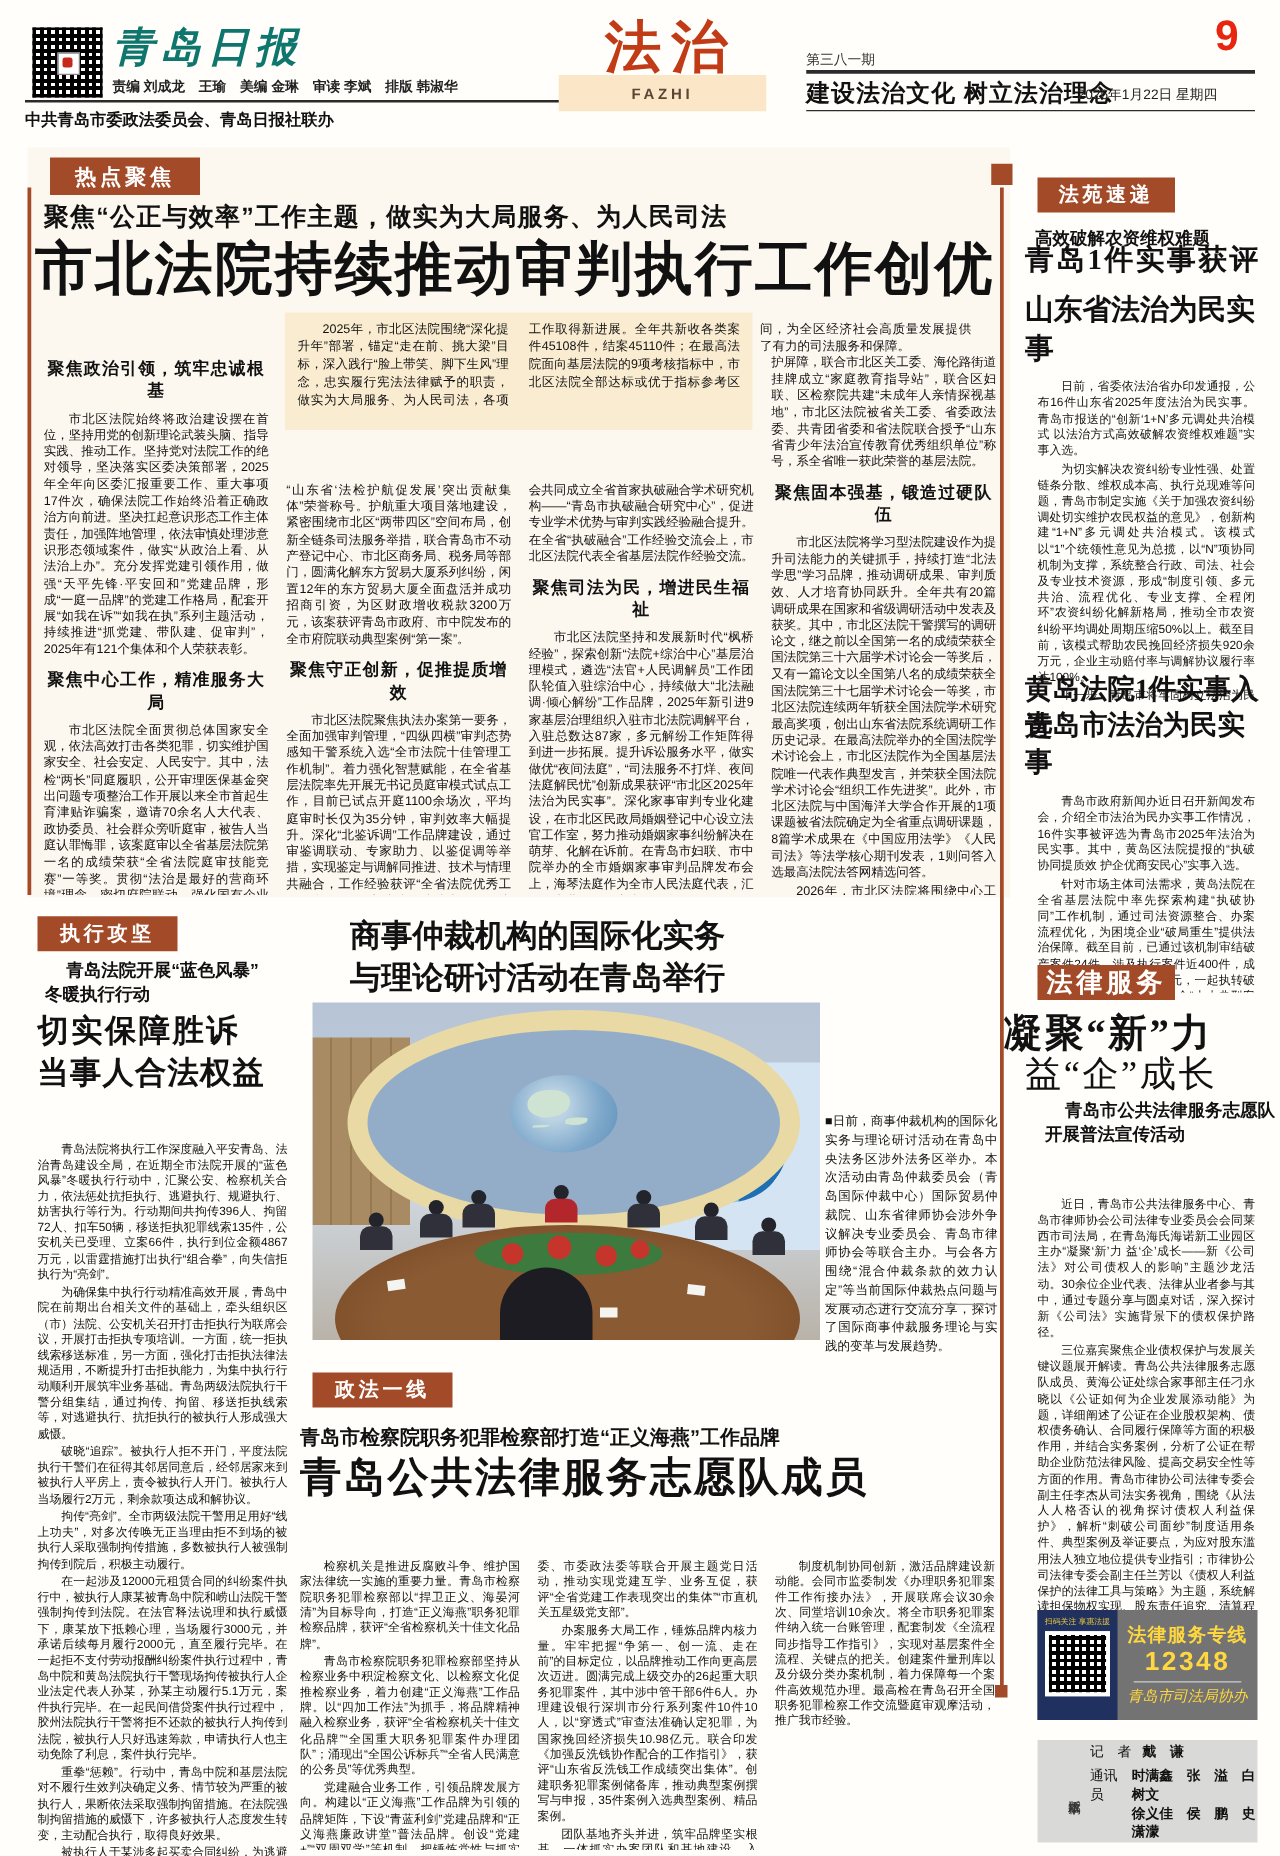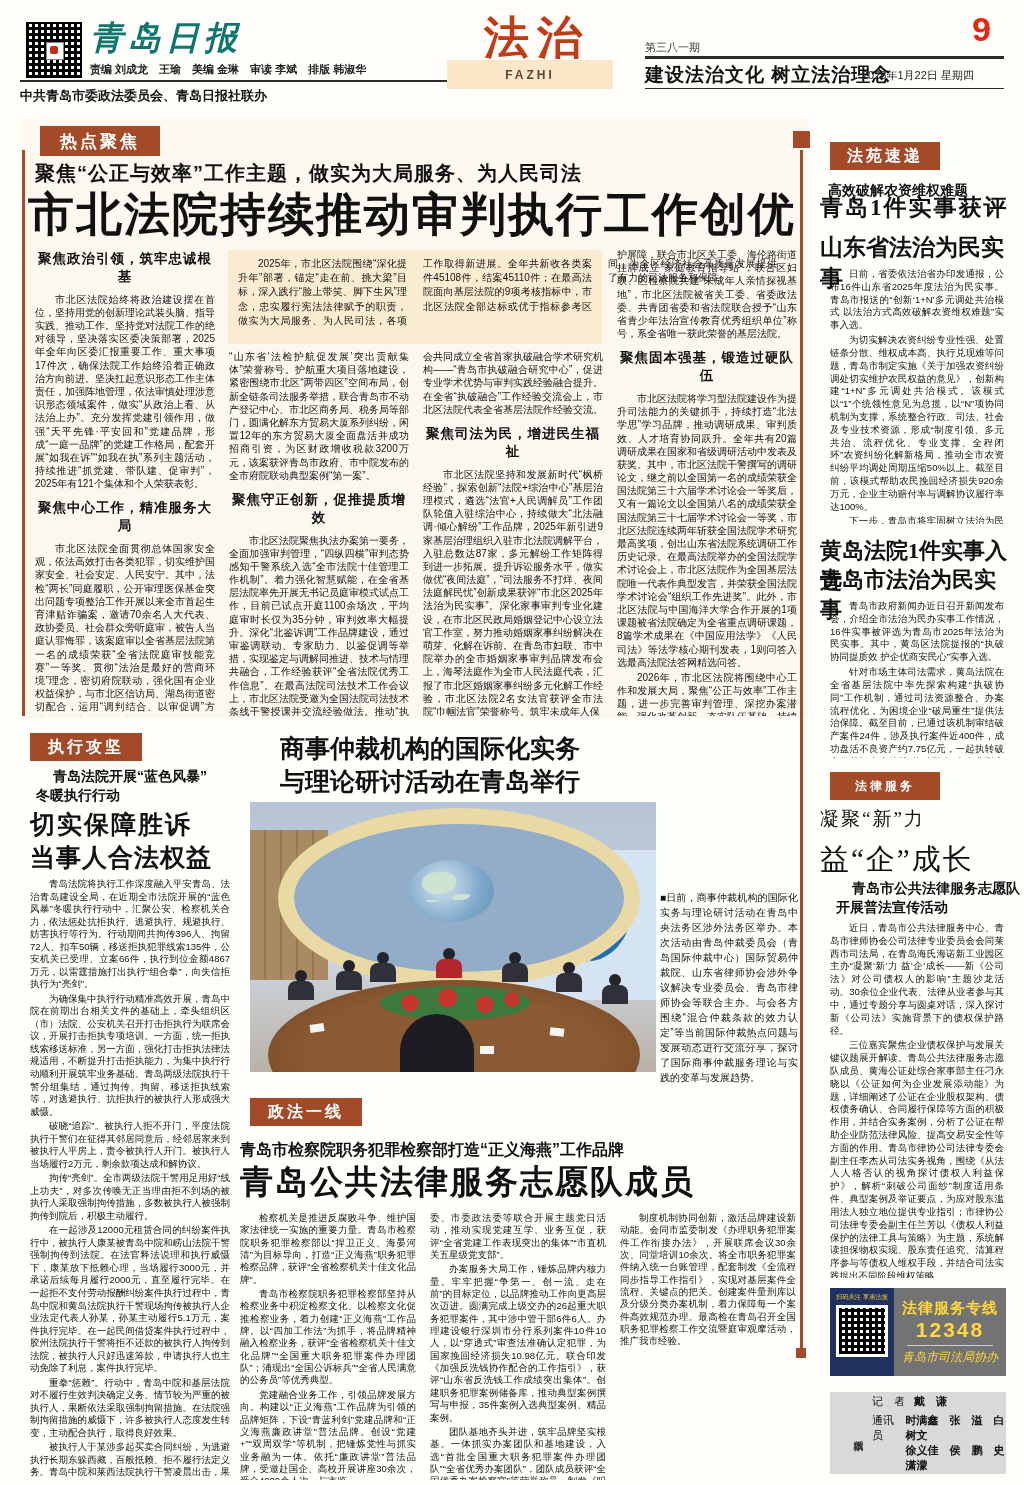--- a/index.html
+++ b/index.html
@@ -6,21 +6,21 @@
   #page{position:relative;width:1024px;height:1485px;background:#fffefa;overflow:hidden;
         font-family:"Liberation Sans","DejaVu Sans",sans-serif;color:#111;}
   .abs{position:absolute;}
   .serif{font-family:"Liberation Serif","DejaVu Serif",serif;}
   .tag{position:absolute;background:#a34b28;color:#fff;font-weight:700;font-size:17px;
        display:flex;align-items:center;justify-content:center;letter-spacing:3px;}
   .center{text-align:left;}
   .body-txt p{margin:0 0 2px 0;text-align:justify;line-height:inherit;}
   .ind{text-indent:2em;}
   .colhead{font-weight:700;text-align:center;font-size:13.5px;margin:9px 0 7px;letter-spacing:1px;}
-  .clip{overflow:hidden;}
+  .clip{overflow:hidden;margin-top:36px;}
   .qr{background:
       repeating-linear-gradient(0deg,#000 0 3px,rgba(255,255,255,0) 3px 6px),
       repeating-linear-gradient(90deg,#000 0 3px,#fff 3px 6px);}
   .divider{background:#2b2b2b;}
   
   #photo{background:linear-gradient(180deg,#b6c4d6 0%,#c3cdd9 45%,#cdd4db 60%,#b9b2a8 100%);overflow:hidden;}
   .ceil-ring{position:absolute;left:28px;top:6px;width:330px;height:148px;border-radius:50%;
              border:16px solid #e9d9a4;background:#93adc8;}
   .globe{position:absolute;left:158px;top:58px;width:86px;height:62px;border-radius:50%;
          background:radial-gradient(circle at 40% 40%,#bcd3e4 0 18%,#7fa9cb 60%,#5e8fb8 100%);}
@@ -189,22 +189,22 @@
     <p class="ind">下一步，青岛市将牢固树立法治为民理念，持续推动“1+N”多元调处共治模式提质增效，不断提升农资纠纷化解工作法治化、专业化、智能化水平，以更高水平的法治实践回应人民群众新期待。</p>
   </div>
 
   <div class="abs center serif" style="left:820px;top:536px;width:192px;font-size:22px;font-weight:900;">黄岛法院1件实事入选</div>
   <div class="abs center serif" style="left:820px;top:565px;width:192px;font-size:22px;font-weight:900;">青岛市法治为民实事</div>
   <div class="abs clip body-txt" style="left:830px;top:600px;width:174px;height:158px;font-size:9.5px;line-height:1.35;">
     <p class="ind">青岛市政府新闻办近日召开新闻发布会，介绍全市法治为民办实事工作情况，16件实事被评选为青岛市2025年法治为民实事。其中，黄岛区法院提报的“执破协同提质效 护企优商安民心”实事入选。</p>
     <p class="ind">针对市场主体司法需求，黄岛法院在全省基层法院中率先探索构建“执破协同”工作机制，通过司法资源整合、办案流程优化，为困境企业“破局重生”提供法治保障。截至目前，已通过该机制审结破产案件24件，涉及执行案件近400件，成功盘活不良资产约7.75亿元，一起执转破案件获评山东法院“执破融合”十大典型案例。</p>
   </div>
 
-  <div class="tag" style="left:830px;top:772px;width:110px;height:28px;font-size:12px;">法律服务</div>
-  <div class="abs center serif" style="left:820px;top:806px;width:192px;font-size:19px;font-weight:400;letter-spacing:2px;">凝聚“新”力</div>
+  <div class="tag" style="left:830px;top:772px;width:110px;height:28px;font-size:21px;">法律服务</div>
+  <div class="abs center serif" style="left:803px;top:806px;width:192px;font-size:31px;font-weight:700;letter-spacing:2px;">凝聚“新”力</div>
   <div class="abs center serif" style="left:820px;top:840px;width:192px;font-size:29px;font-weight:400;letter-spacing:2px;">益“企”成长</div>
   <div class="abs" style="left:852px;top:880px;font-size:14px;font-weight:700;">青岛市公共法律服务志愿队</div>
   <div class="abs" style="left:836px;top:899px;font-size:14px;font-weight:700;">开展普法宣传活动</div>
   <div class="abs clip body-txt" style="left:830px;top:922px;width:174px;height:356px;font-size:9.5px;line-height:1.35;">
     <p class="ind">近日，青岛市公共法律服务中心、青岛市律师协会公司法律专业委员会会同莱西市司法局，在青岛海氏海诺新工业园区主办“凝聚‘新’力 益‘企’成长——新《公司法》对公司债权人的影响”主题沙龙活动。30余位企业代表、法律从业者参与其中，通过专题分享与圆桌对话，深入探讨新《公司法》实施背景下的债权保护路径。</p>
     <p class="ind">三位嘉宾聚焦企业债权保护与发展关键议题展开解读。青岛公共法律服务志愿队成员、黄海公证处综合家事部主任刁永晓以《公证如何为企业发展添动能》为题，详细阐述了公证在企业股权架构、债权债务确认、合同履行保障等方面的积极作用，并结合实务案例，分析了公证在帮助企业防范法律风险、提高交易安全性等方面的作用。青岛市律协公司法律专委会副主任李杰从司法实务视角，围绕《从法人人格否认的视角探讨债权人利益保护》，解析“刺破公司面纱”制度适用条件、典型案例及举证要点，为应对股东滥用法人独立地位提供专业指引；市律协公司法律专委会副主任兰芳以《债权人利益保护的法律工具与策略》为主题，系统解读担保物权实现、股东责任追究、清算程序参与等债权人维权手段，并结合司法实践提出不同阶段维权策略。</p>
 
   </div>
 
   <div id="hotline" class="abs" style="left:830px;top:1288px;width:176px;height:88px;">

